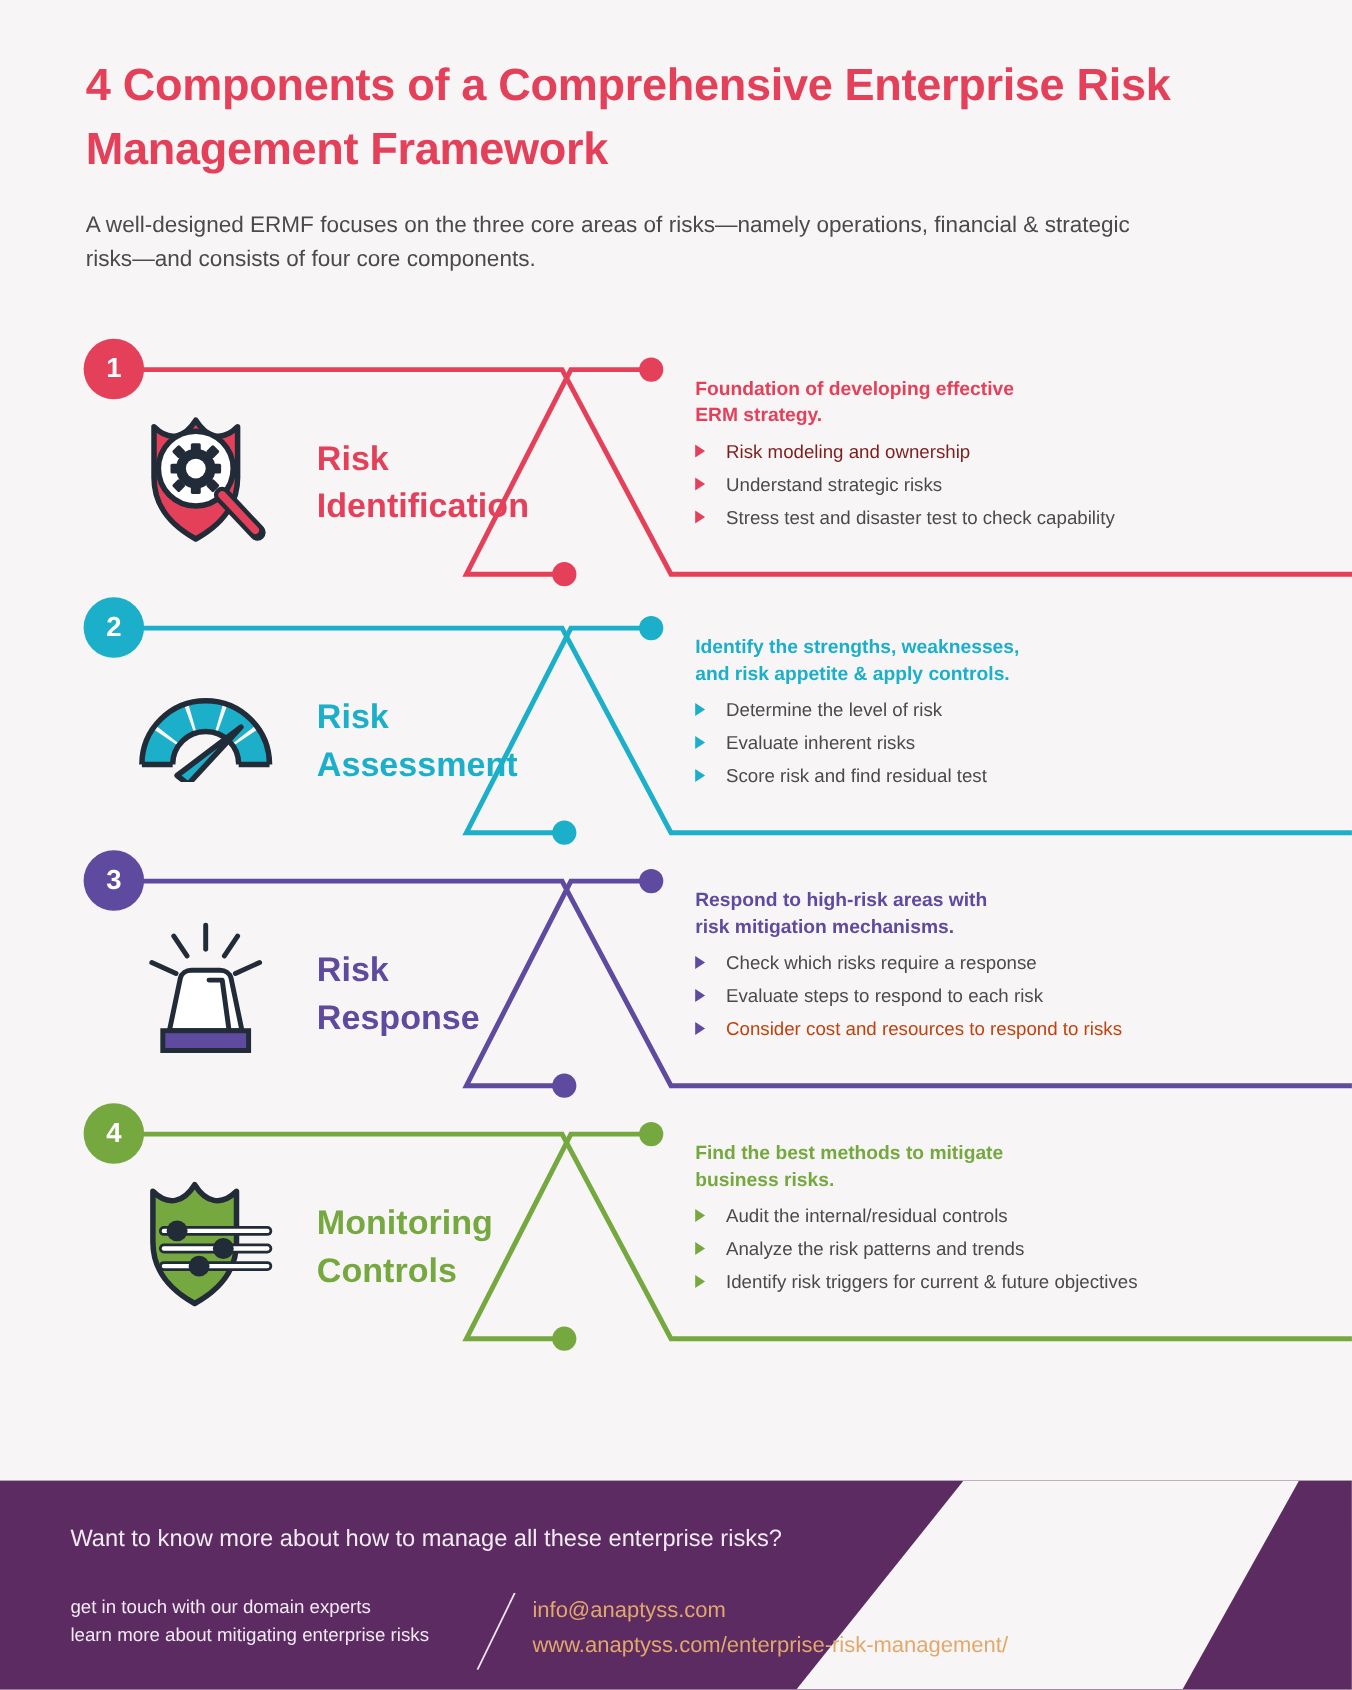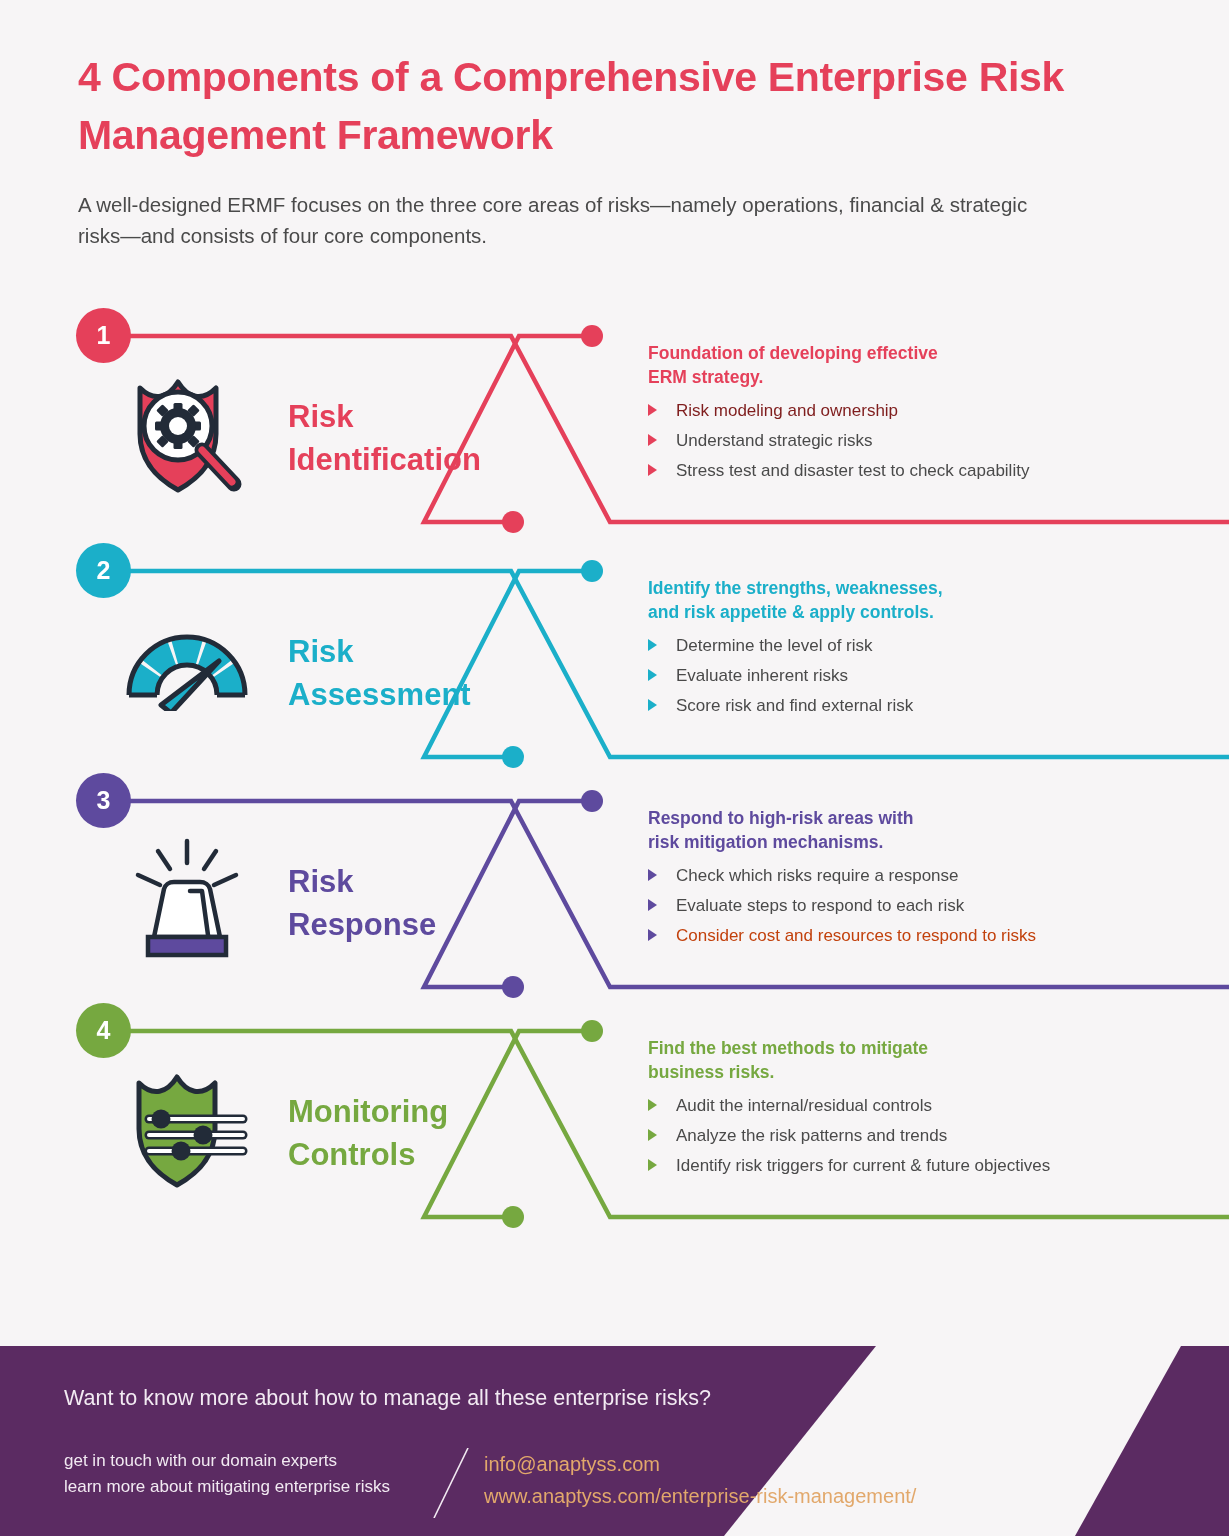--- a/index.html
+++ b/index.html
@@ -52,21 +52,21 @@
 
   
   .comp-title {
     position:absolute; left:288px; top:96px;
     font-size:31px; font-weight:600; line-height:1.38;
     z-index:3; white-space:pre-line;
   }
 
   
   .right {
-    position:absolute; left:648px; top:42px; width:560px; z-index:3;
+    position:absolute; left:632px; top:42px; width:560px; z-index:3;
   }
   .lead {
     font-size:17.5px; font-weight:bold; line-height:1.35;
     margin-bottom:13px; white-space:pre-line;
   }
   .bullets { list-style:none; }
   .bullets li {
     position:relative; padding-left:28px;
     font-size:17px; line-height:1.0; color:#4A4A4A;
     margin-bottom:13px;
@@ -195,21 +195,21 @@
           <li style="color:#1BAFC9">
        <span class="tri"></span>
        <span style="color:#4A4A4A">Determine the level of risk</span>
      </li>
           <li style="color:#1BAFC9">
        <span class="tri"></span>
        <span style="color:#4A4A4A">Evaluate inherent risks</span>
      </li>
           <li style="color:#1BAFC9">
        <span class="tri"></span>
-       <span style="color:#4A4A4A">Score risk and find external risk</span>
+       <span style="color:#4A4A4A">Score risk and find residual test</span>
      </li>
         </ul>
      </div>
     </div>
     <div class="section" id="sec2" style="top: 765px;">
       <svg class="connector" viewBox="0 0 1229 250">
     <g fill="none" stroke="#5E4A9E" stroke-width="4.5" stroke-linecap="square">
       <path d="M 104 36 L 500 36 L 511 36 L 610 222 L 1229 222"></path>
       <path d="M 592 36 L 530 36 L 519 36 L 424 222 L 513 222"></path>
     </g>

